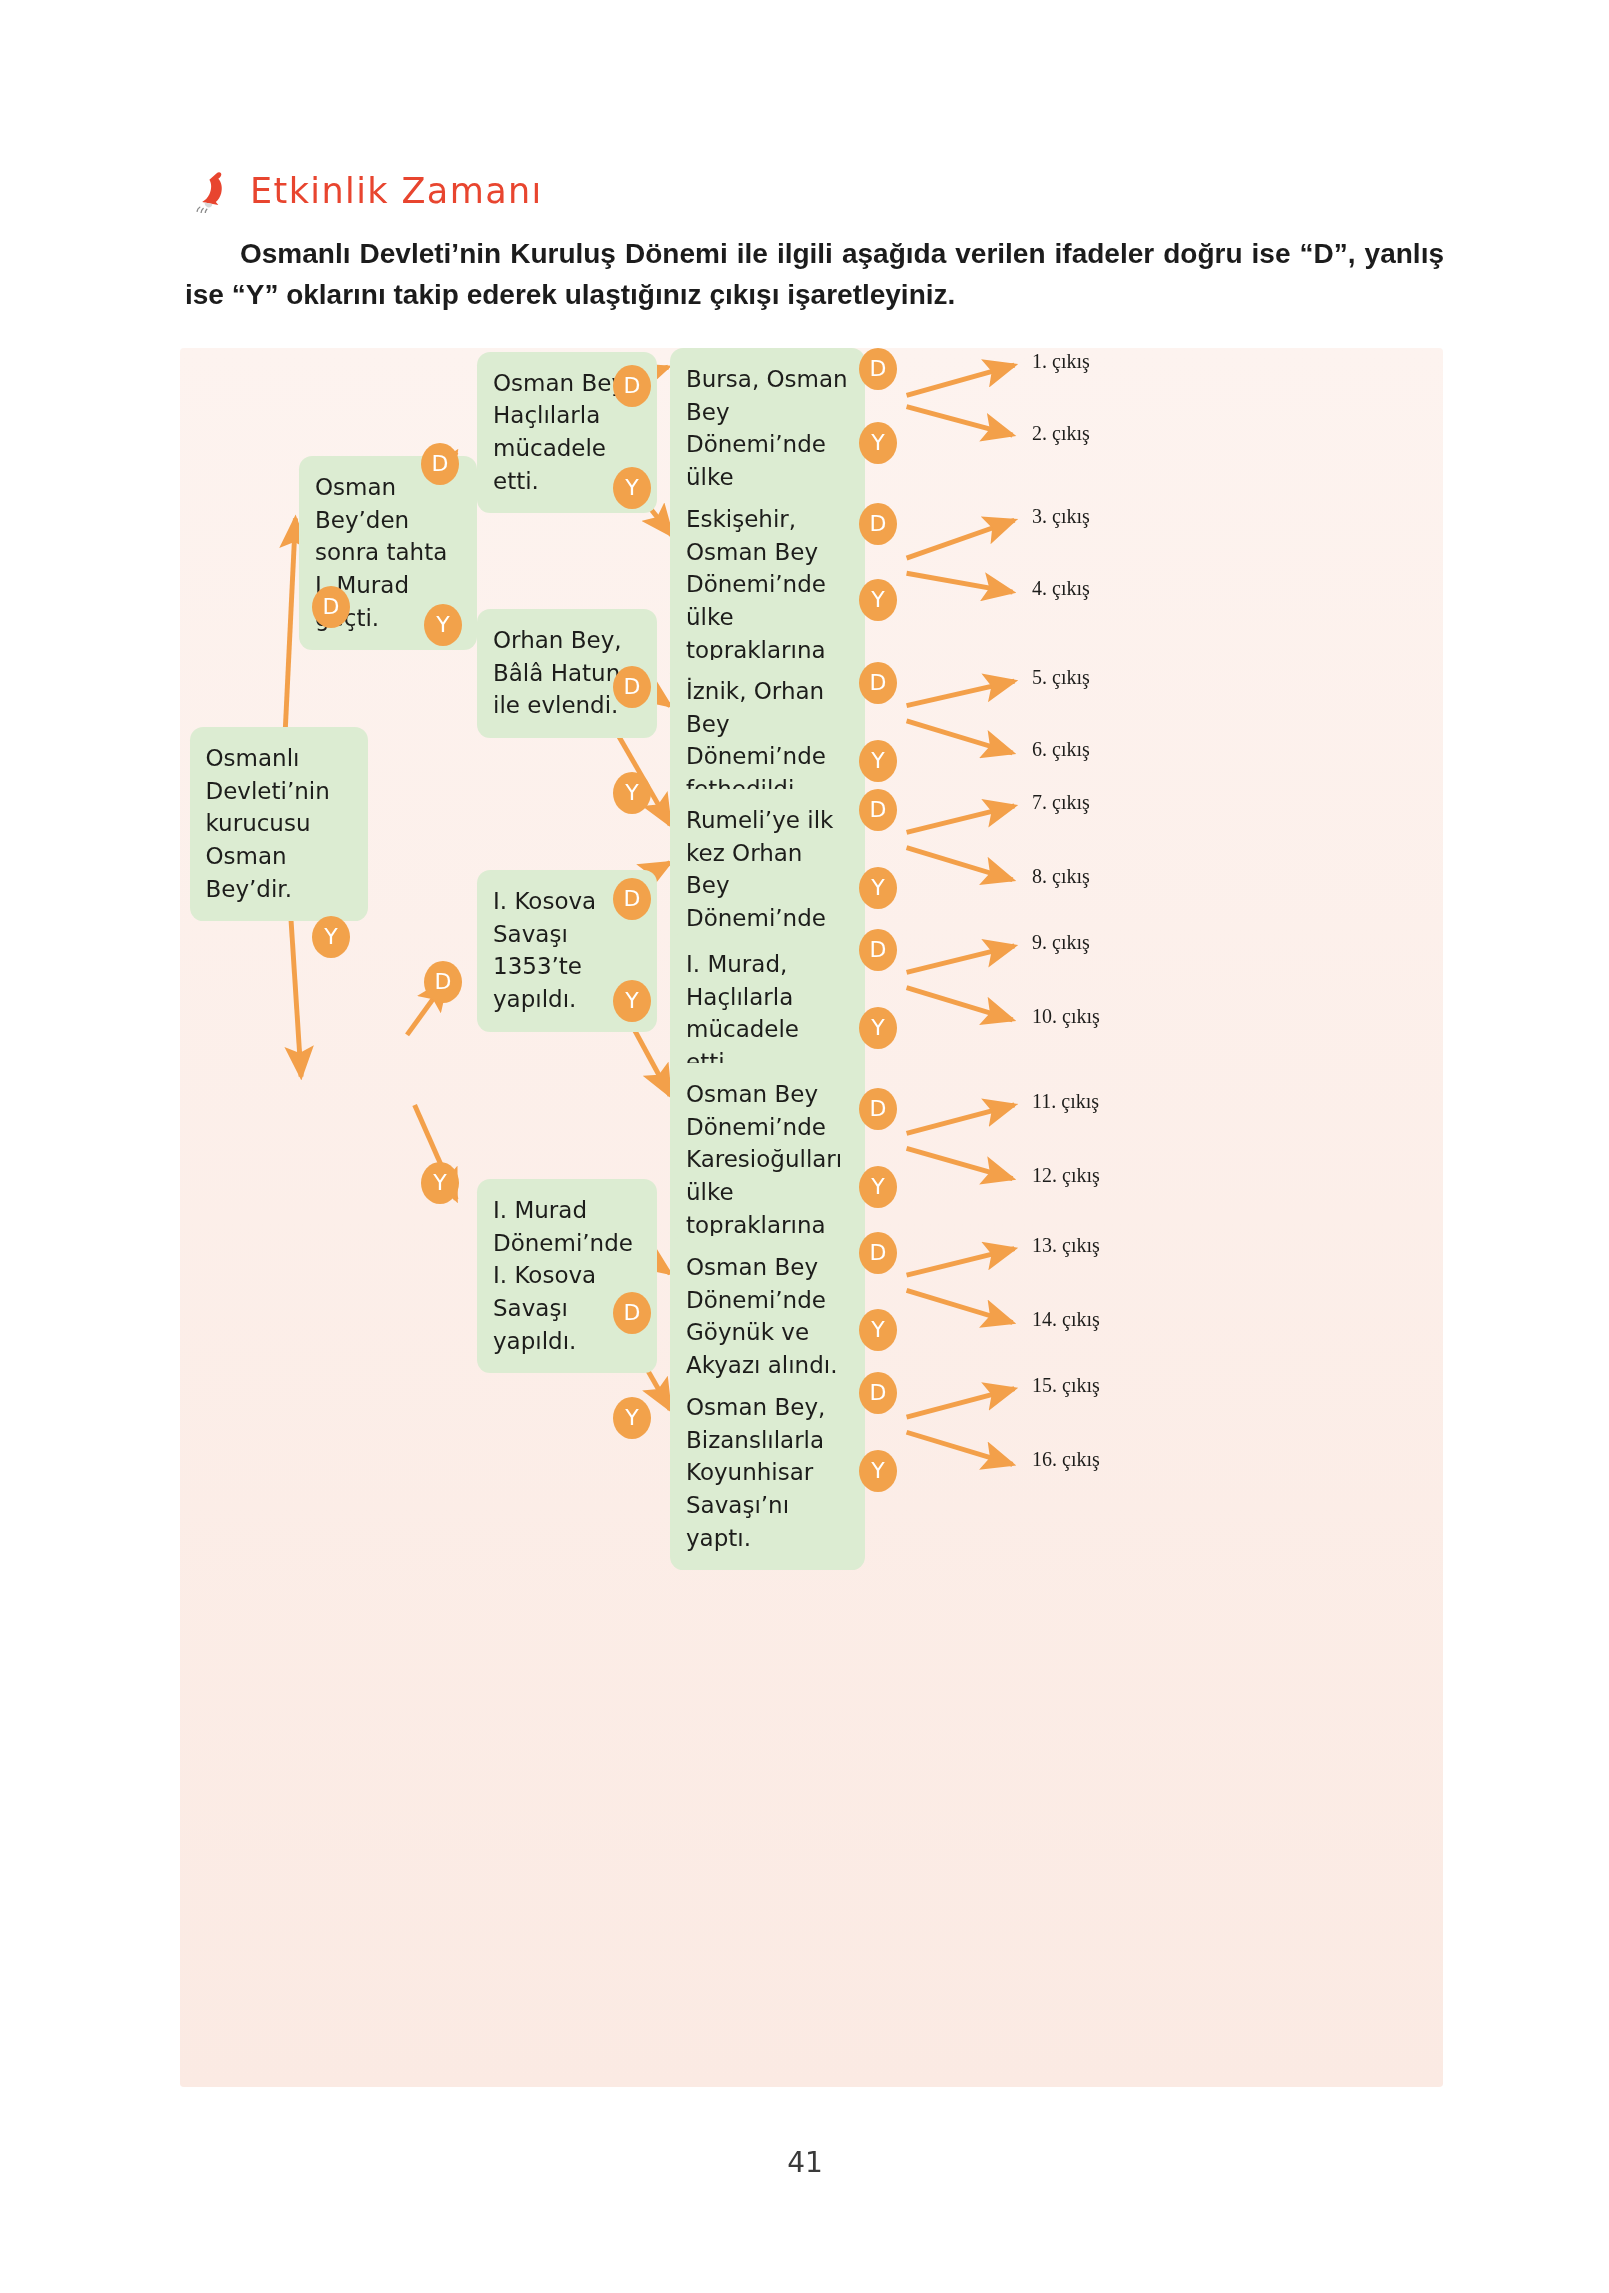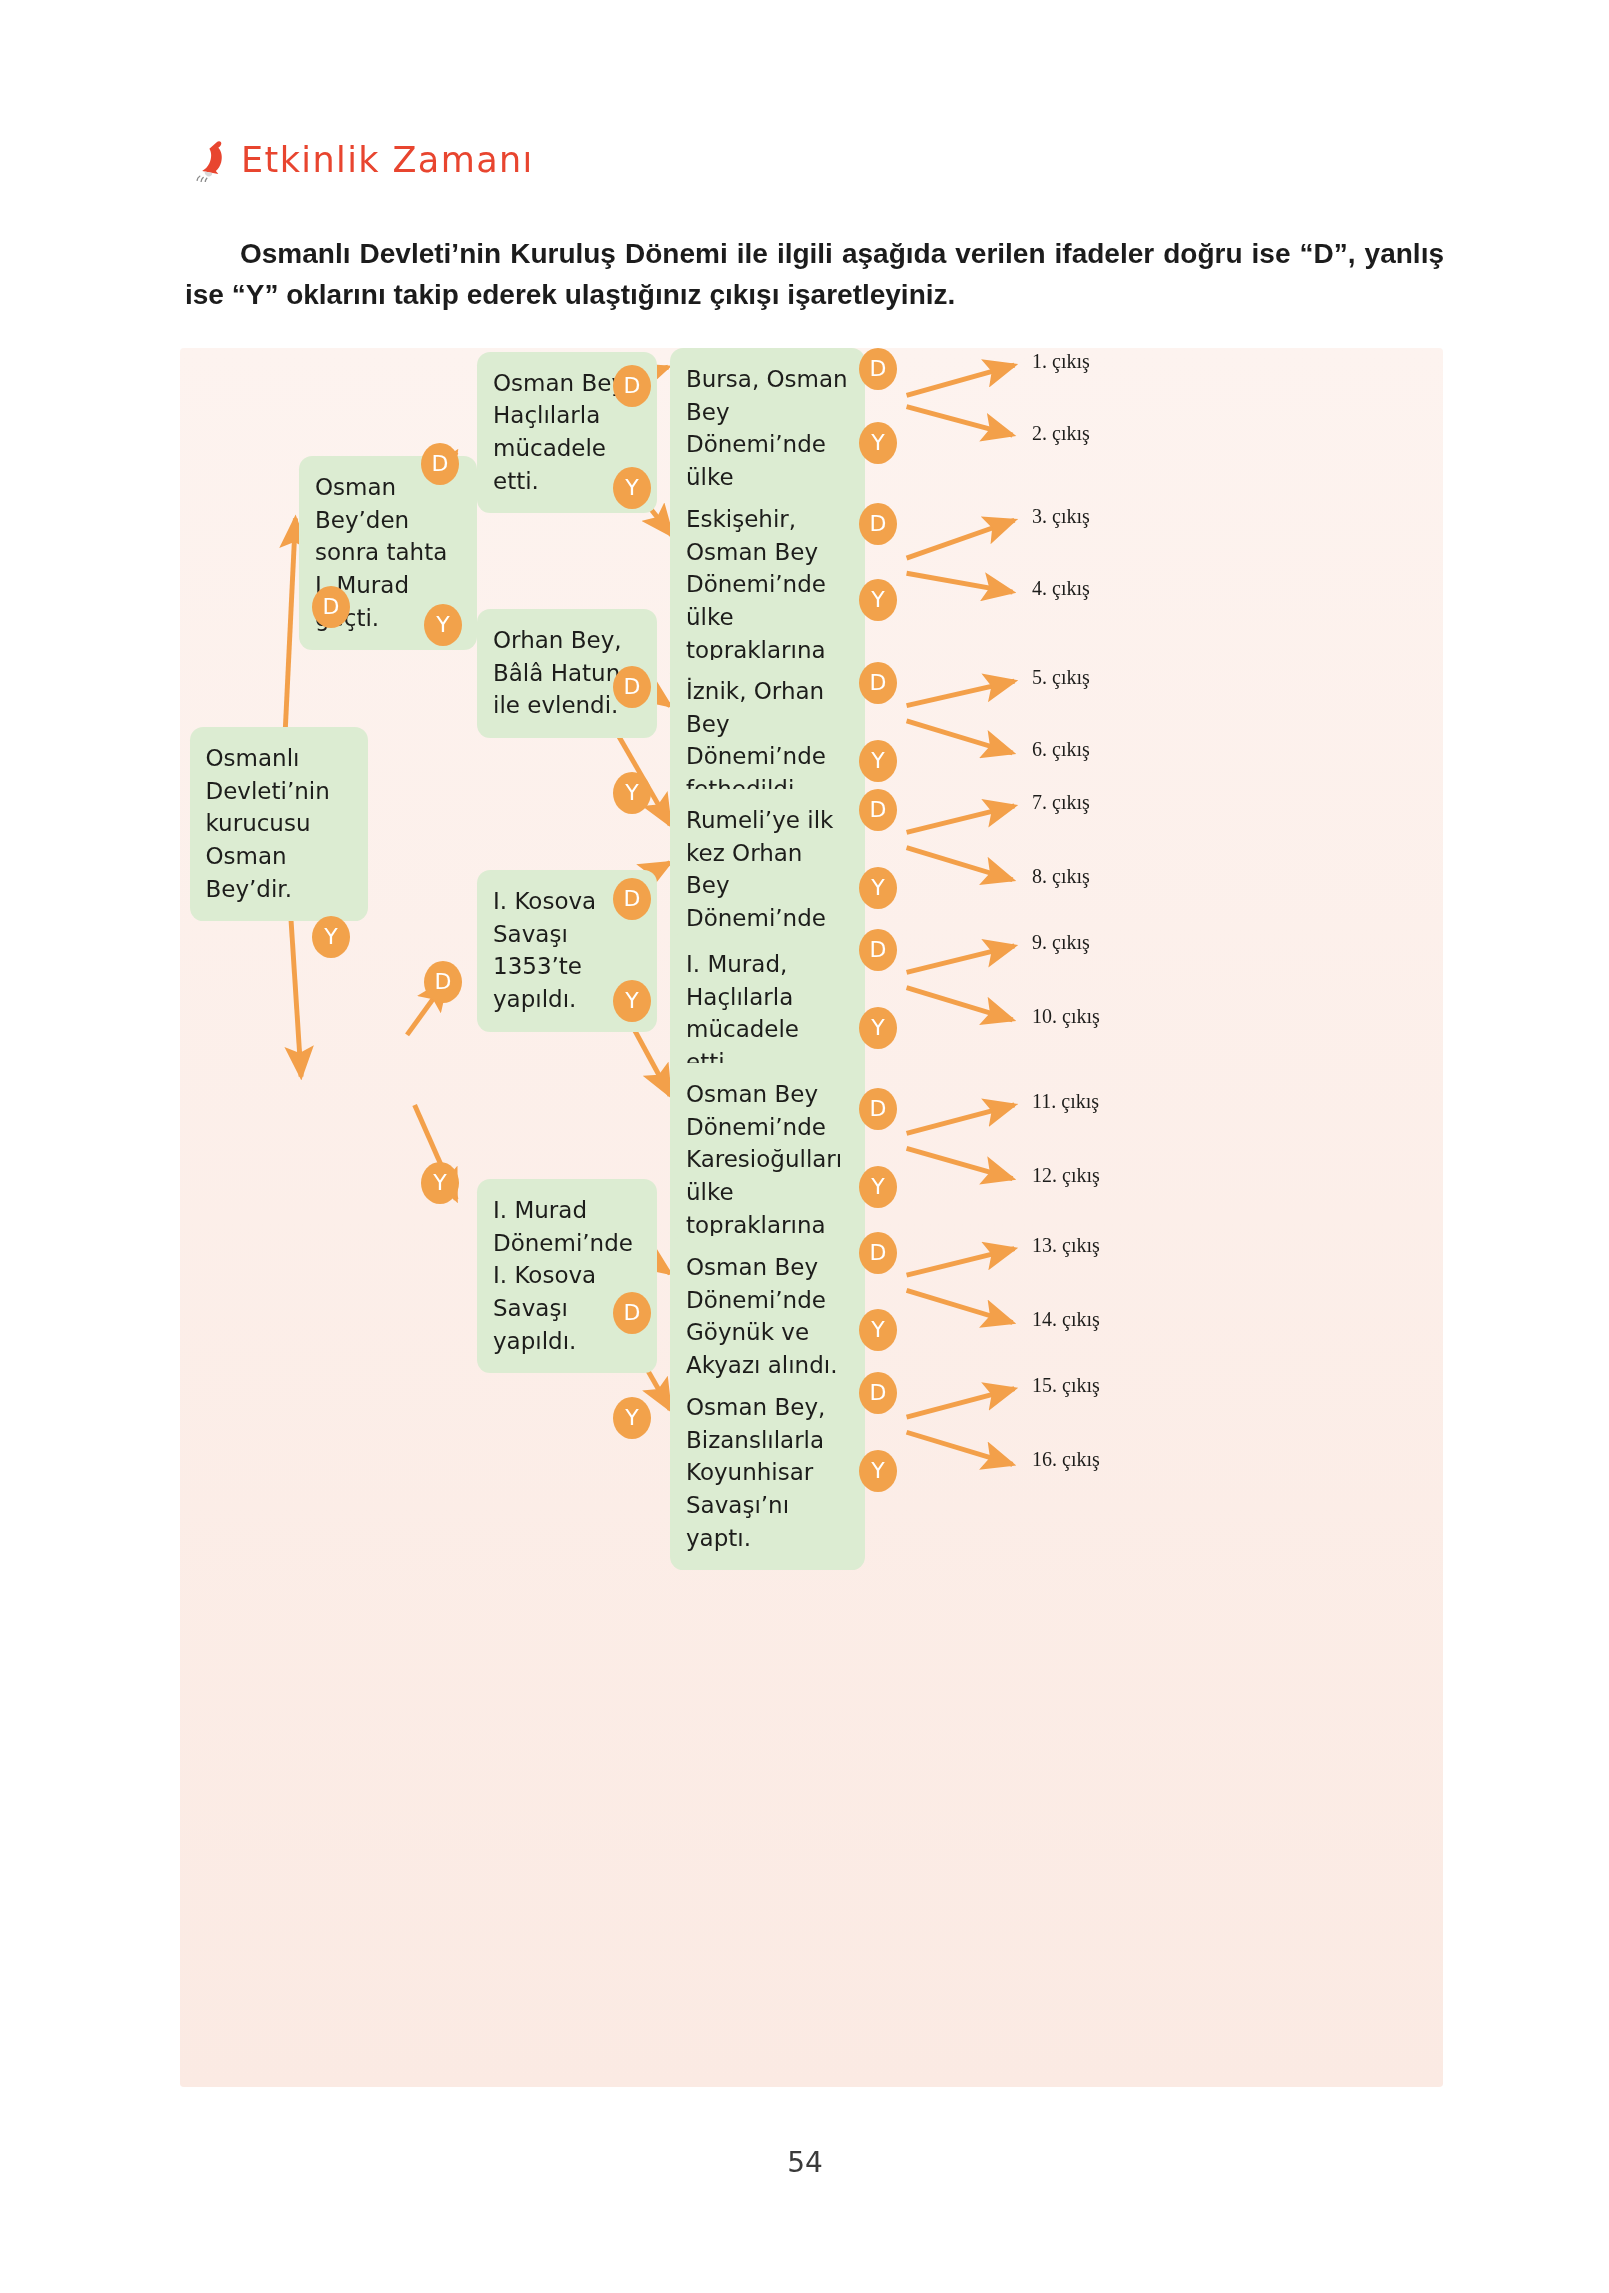--- a/index.html
+++ b/index.html
@@ -13,24 +13,24 @@
     height: 2294px;
     position: relative;
     overflow: hidden;
     color: #231f20;
   }
 
   
   #activity-header {
     position: absolute;
     left: 195px;
-    top: 138px;
+    top: 169px;
     display: flex;
     align-items: center;
-    gap: 6px;
+    gap: 15px;
   }
   #bell-icon {
     width: 40px;
     height: 44px;
     display: block;
   }
   #activity-title {
     font-size: 35px;
     color: #e8452f;
     letter-spacing: 1.4px;
@@ -251,14 +251,14 @@
   <div class="exit-label" style="left:852px; top:657px;">10. çıkış</div>
   <div class="exit-label" style="left:852px; top:742px;">11. çıkış</div>
   <div class="exit-label" style="left:852px; top:816px;">12. çıkış</div>
   <div class="exit-label" style="left:852px; top:886px;">13. çıkış</div>
   <div class="exit-label" style="left:852px; top:960px;">14. çıkış</div>
   <div class="exit-label" style="left:852px; top:1026px;">15. çıkış</div>
   <div class="exit-label" style="left:852px; top:1100px;">16. çıkış</div>
 
 </div>
 
-<div id="page-number">54</div>
+<div id="page-number">41</div>
 
 
 </body></html>

